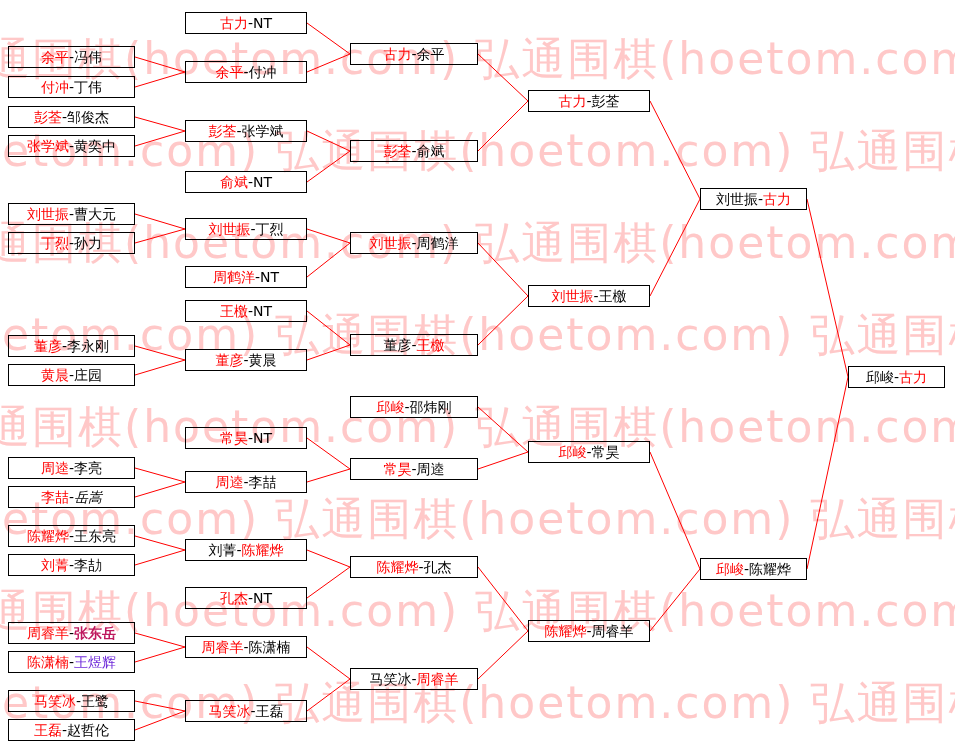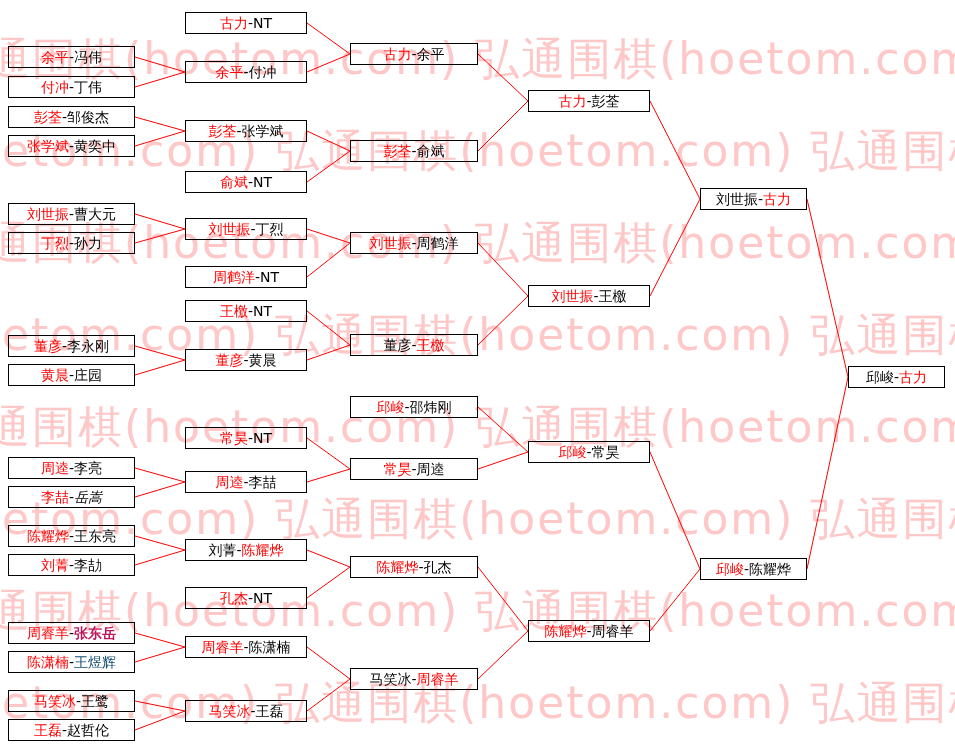--- a/index.html
+++ b/index.html
@@ -165,21 +165,21 @@
         <span style="color: rgb(0, 0, 0);">李劼</span>
       </div>
       <div class="match" style="left: 8px; top: 622px; width: 127px; border-color: rgb(0, 0, 0);">
         <span style="color: rgb(255, 0, 0);">周睿羊</span>
         <span style="color: rgb(0, 0, 0);">-</span>
         <span style="color: #be185d; font-weight: bold;">张东岳</span>
       </div>
       <div class="match" style="left: 8px; top: 651px; width: 127px; border-color: rgb(0, 0, 0);">
         <span style="color: rgb(255, 0, 0);">陈潇楠</span>
         <span style="color: rgb(0, 0, 0);">-</span>
-        <span style="color: #0c4a6e;">王煜辉</span>
+        <span style="color: #6d28d9;">王煜辉</span>
       </div>
       <div class="match" style="left: 8px; top: 690px; width: 127px; border-color: rgb(0, 0, 0);">
         <span style="color: rgb(255, 0, 0);">马笑冰</span>
         <span style="color: rgb(0, 0, 0);">-</span>
         <span style="color: rgb(0, 0, 0);">王鹭</span>
       </div>
       <div class="match" style="left: 8px; top: 719px; width: 127px; border-color: rgb(0, 0, 0);">
         <span style="color: rgb(255, 0, 0);">王磊</span>
         <span style="color: rgb(0, 0, 0);">-</span>
         <span style="color: rgb(0, 0, 0);">赵哲伦</span>

